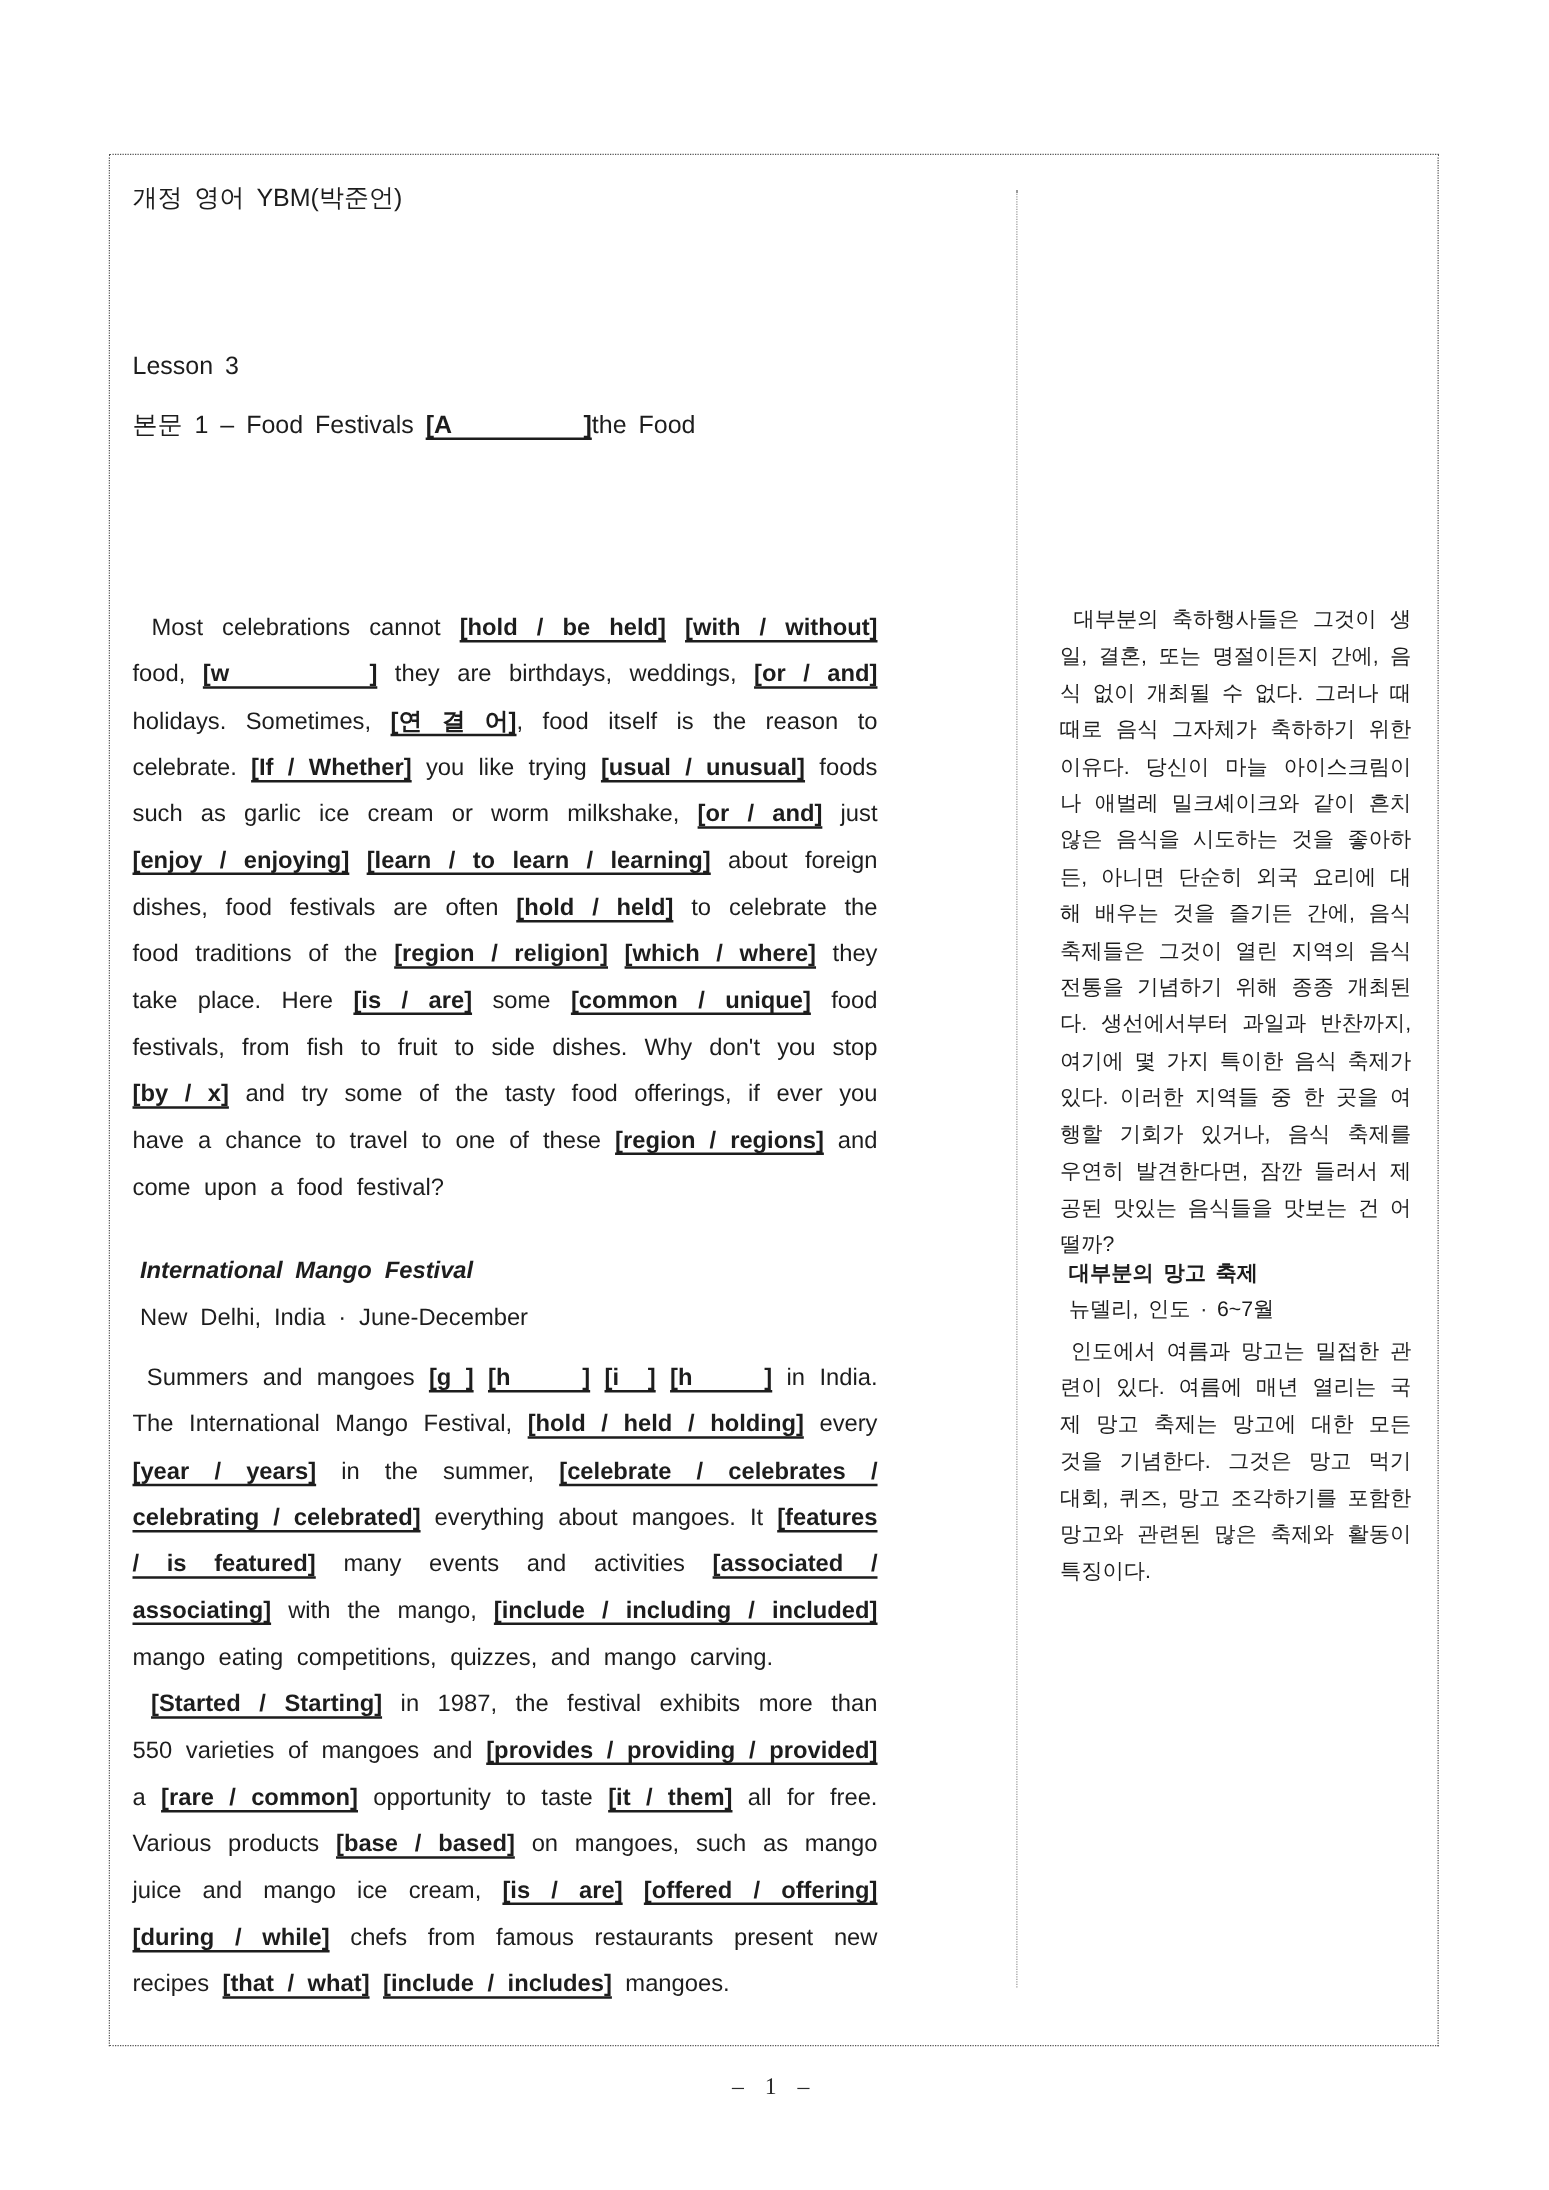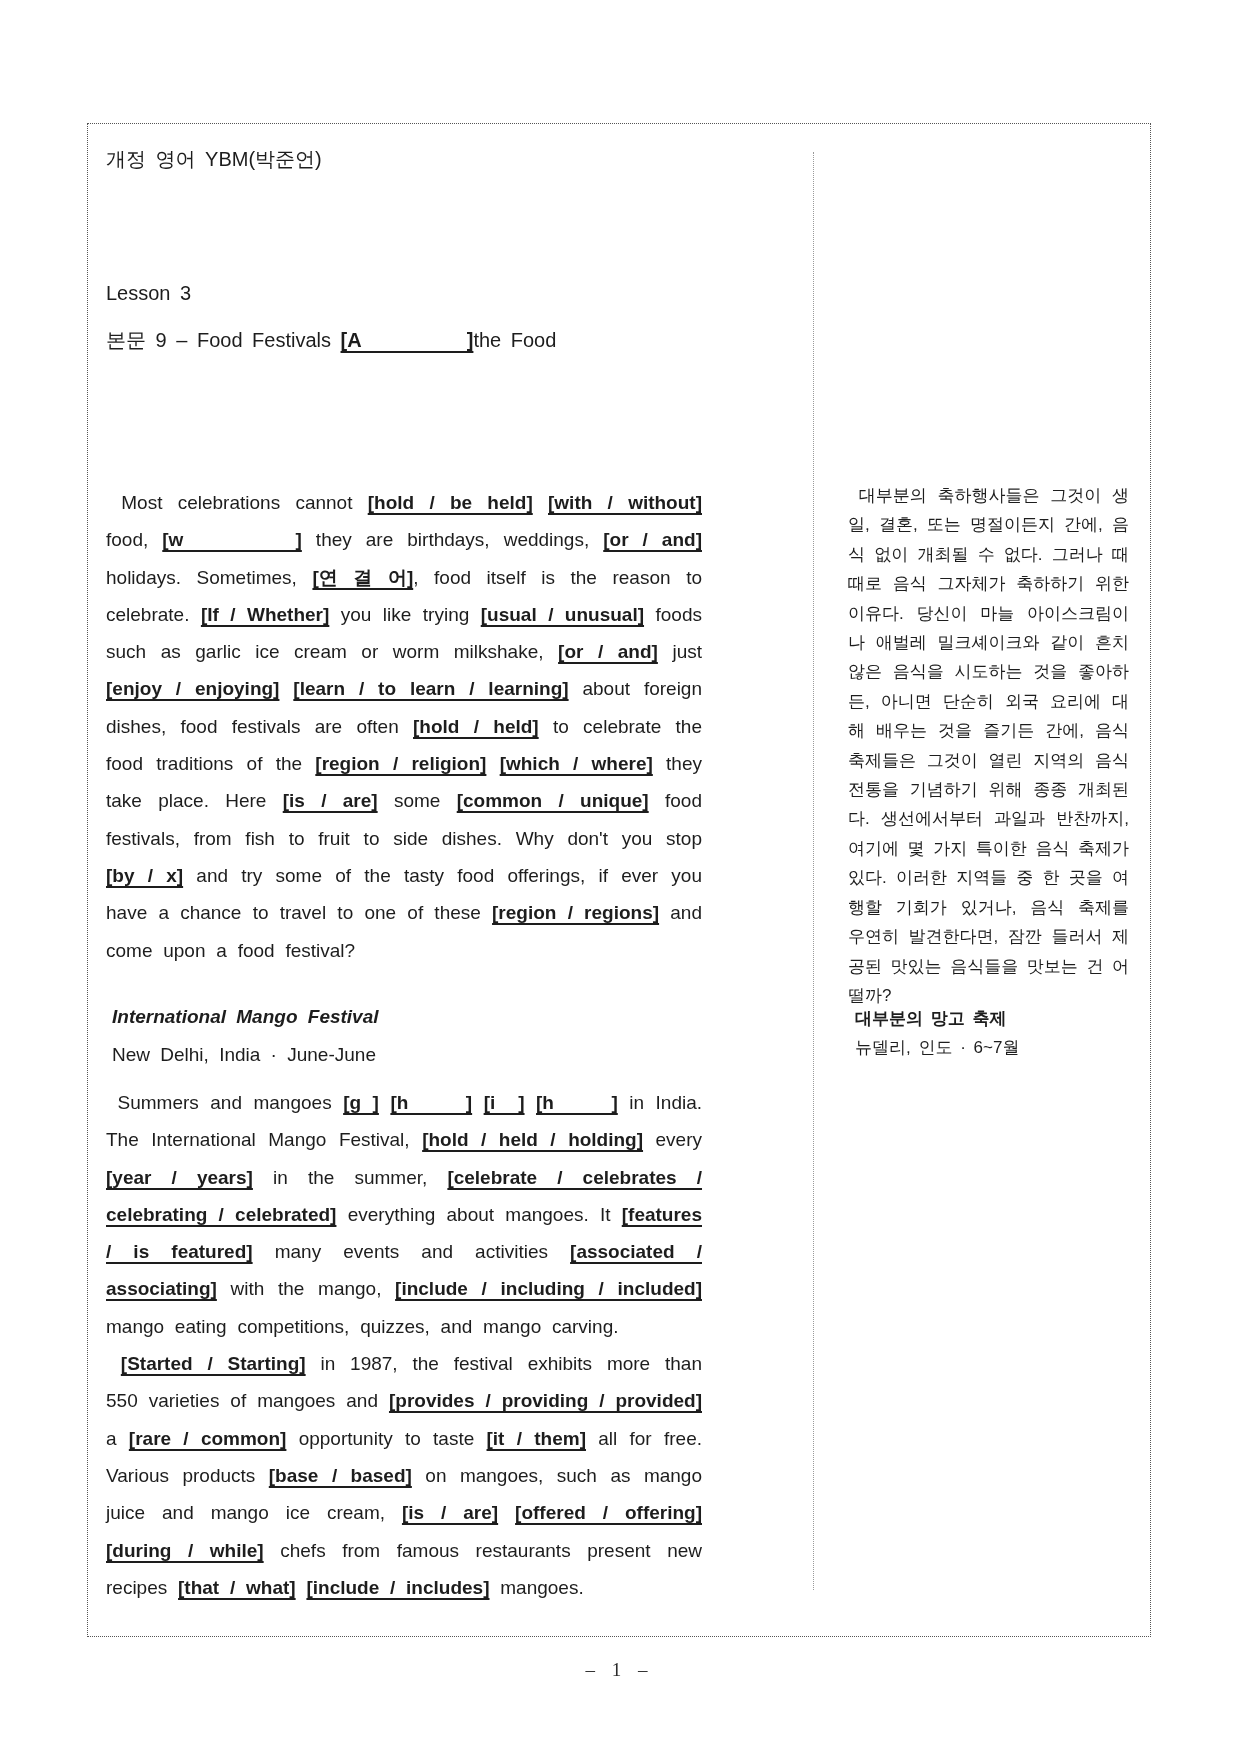--- a/index.html
+++ b/index.html
@@ -91,33 +91,34 @@
   }
 </style>
 </head>
 <body>
 
 <div class="abs border-box"></div>
 <div class="abs col-divider"></div>
 
 <div class="abs hdr" style="left:106px; top:146px;">개정 영어 YBM(박준언)</div>
 <div class="abs hdr" style="left:106px; top:236px;margin-top:44px;">Lesson 3</div>
-<div class="abs hdr" style="left:106px; top:327px;"><span>본문 9 – Food Festivals </span><span class="choice">[A&nbsp;&nbsp;&nbsp;&nbsp;&nbsp;&nbsp;&nbsp;&nbsp;&nbsp;&nbsp;&nbsp;]</span><span>the Food</span></div>
+<div class="abs hdr" style="left:106px; top:327px;"><span>본문 1 – Food Festivals </span><span class="choice">[A&nbsp;&nbsp;&nbsp;&nbsp;&nbsp;&nbsp;&nbsp;&nbsp;&nbsp;&nbsp;&nbsp;]</span><span>the Food</span></div>
 
 <div class="abs eng" style="left:106px; top:484px; width:596px;"><span>&nbsp;Most celebrations cannot </span><span class="choice">[hold / be held]</span><span> </span><span class="choice">[with / without]</span><span> food, </span><span class="choice">[w&nbsp;&nbsp;&nbsp;&nbsp;&nbsp;&nbsp;&nbsp;&nbsp;]</span><span> they are birthdays, weddings, </span><span class="choice">[or / and]</span><span> holidays. Sometimes, </span><span class="choice">[연 결 어]</span><span>, food itself is the reason to celebrate. </span><span class="choice">[If / Whether]</span><span> you like trying </span><span class="choice">[usual / unusual]</span><span> foods such as garlic ice cream or worm milkshake, </span><span class="choice">[or / and]</span><span> just </span><span class="choice">[enjoy / enjoying]</span><span> </span><span class="choice">[learn / to learn / learning]</span><span> about foreign dishes, food festivals are often </span><span class="choice">[hold / held]</span><span> to celebrate the food traditions of the </span><span class="choice">[region / religion]</span><span> </span><span class="choice">[which / where]</span><span> they take place. Here </span><span class="choice">[is / are]</span><span> some </span><span class="choice">[common / unique]</span><span> food festivals, from fish to fruit to side dishes. Why don't you stop </span><span class="choice">[by / x]</span><span> and try some of the tasty food offerings, if ever you have a chance to travel to one of these </span><span class="choice">[region / regions]</span><span> and come upon a food festival?</span></div>
 
 <div class="abs eng-heading" style="left:112px; top:1006px;font-style:italic;">International Mango Festival</div>
-<div class="abs eng-sub" style="left:112px; top:1044px;">New Delhi, India · June-June</div>
+<div class="abs eng-sub" style="left:112px; top:1044px;">New Delhi, India · June-December</div>
 
 <div class="abs" style="left:106px; top:1084px; width:596px;">
   <div class="eng"><span>&nbsp;Summers and mangoes </span><span class="choice">[g&nbsp;]</span><span> </span><span class="choice">[h&nbsp;&nbsp;&nbsp;&nbsp;&nbsp;]</span><span> </span><span class="choice">[i&nbsp;&nbsp;]</span><span> </span><span class="choice">[h&nbsp;&nbsp;&nbsp;&nbsp;&nbsp;]</span><span> in India. The International Mango Festival, </span><span class="choice">[hold / held / holding]</span><span> every </span><span class="choice">[year / years]</span><span> in the summer, </span><span class="choice">[celebrate / celebrates / celebrating / celebrated]</span><span> everything about mangoes. It </span><span class="choice">[features / is featured]</span><span> many events and activities </span><span class="choice">[associated / associating]</span><span> with the mango, </span><span class="choice">[include / including / included]</span><span> mango eating competitions, quizzes, and mango carving.</span></div>
   <div class="eng"><span>&nbsp;</span><span class="choice">[Started / Starting]</span><span> in 1987, the festival exhibits more than 550 varieties of mangoes and </span><span class="choice">[provides / providing / provided]</span><span> a </span><span class="choice">[rare / common]</span><span> opportunity to taste </span><span class="choice">[it / them]</span><span> all for free. Various products </span><span class="choice">[base / based]</span><span> on mangoes, such as mango juice and mango ice cream, </span><span class="choice">[is / are]</span><span> </span><span class="choice">[offered / offering]</span><span> </span><span class="choice">[during / while]</span><span> chefs from famous restaurants present new recipes </span><span class="choice">[that / what]</span><span> </span><span class="choice">[include / includes]</span><span> mangoes.</span></div>
 </div>
 
 <div class="abs kor" style="left:848px; top:481px; width:281px;">&nbsp;대부분의 축하행사들은 그것이 생일, 결혼, 또는 명절이든지 간에, 음식 없이 개최될 수 없다. 그러나 때때로 음식 그자체가 축하하기 위한 이유다. 당신이 마늘 아이스크림이나 애벌레 밀크셰이크와 같이 흔치않은 음식을 시도하는 것을 좋아하든, 아니면 단순히 외국 요리에 대해 배우는 것을 즐기든 간에, 음식 축제들은 그것이 열린 지역의 음식 전통을 기념하기 위해 종종 개최된다. 생선에서부터 과일과 반찬까지, 여기에 몇 가지 특이한 음식 축제가 있다. 이러한 지역들 중 한 곳을 여행할 기회가 있거나, 음식 축제를 우연히 발견한다면, 잠깐 들러서 제공된 맛있는 음식들을 맛보는 건 어떨까?</div>
 
 <div class="abs kor-heading" style="left:855px; top:1007px;">대부분의 망고 축제</div>
 <div class="abs kor-sub" style="left:855px; top:1036px;">뉴델리, 인도 · 6~7월</div>
 
 <div class="abs" style="left:848px; top:1066px; width:281px;">
+  <div class="kor">&nbsp;인도에서 여름과 망고는 밀접한 관련이 있다. 여름에 매년 열리는 국제 망고 축제는 망고에 대한 모든 것을 기념한다. 그것은 망고 먹기 대회, 퀴즈, 망고 조각하기를 포함한 망고와 관련된 많은 축제와 활동이 특징이다.</div>
 </div>
 
 <div class="abs page-num">– 1 –</div>
 
 </body></html>

